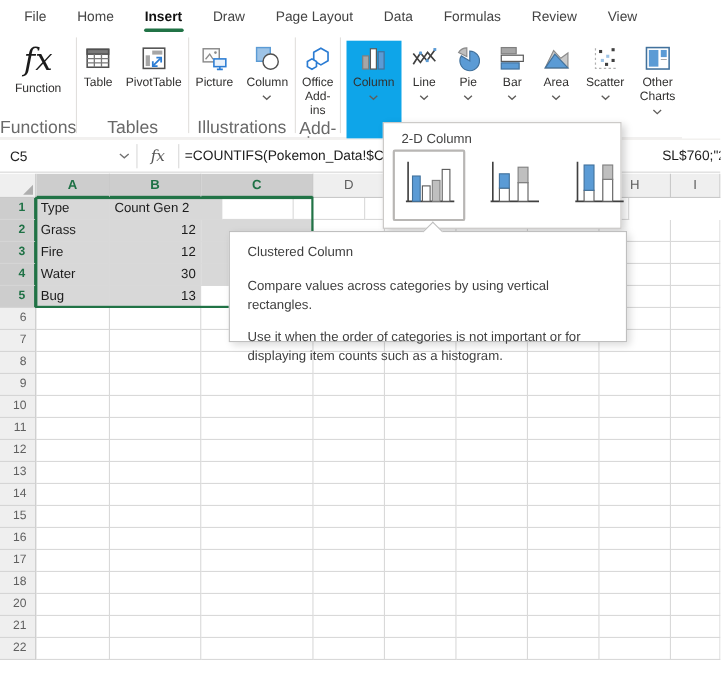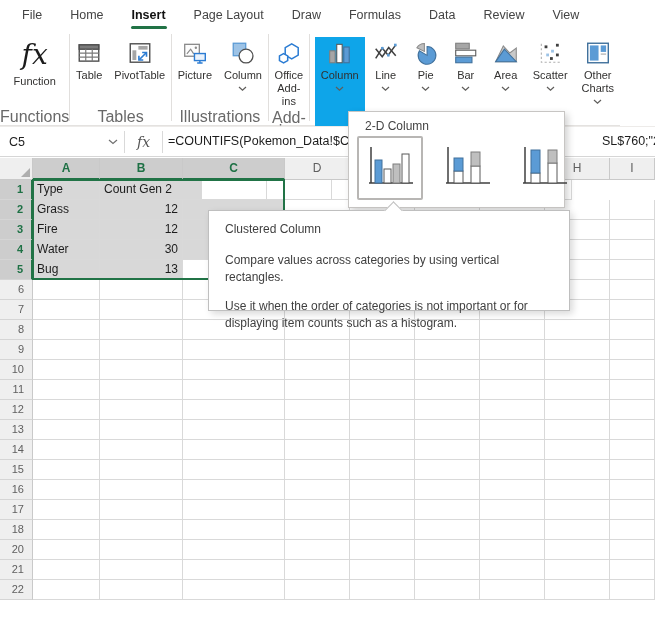--- a/index.html
+++ b/index.html
@@ -94,24 +94,24 @@
 </style>
 </head>
 <body>
 
 <div class="app">
 
   <div class="menubar">
     <div class="mtab">File</div>
     <div class="mtab">Home</div>
     <div class="mtab active">Insert</div>
+    <div class="mtab">Draw</div>
     <div class="mtab">Page Layout</div>
-    <div class="mtab">Draw</div>
+    <div class="mtab">Data</div>
     <div class="mtab">Formulas</div>
-    <div class="mtab">Data</div>
     <div class="mtab">Review</div>
     <div class="mtab">View</div>
   </div>
 
   <div class="ribbon">
 
     <div class="rgroup g-functions">
       <div class="rg-content">
         <div class="rbtn">
           <span class="fx-ic">fx</span>

